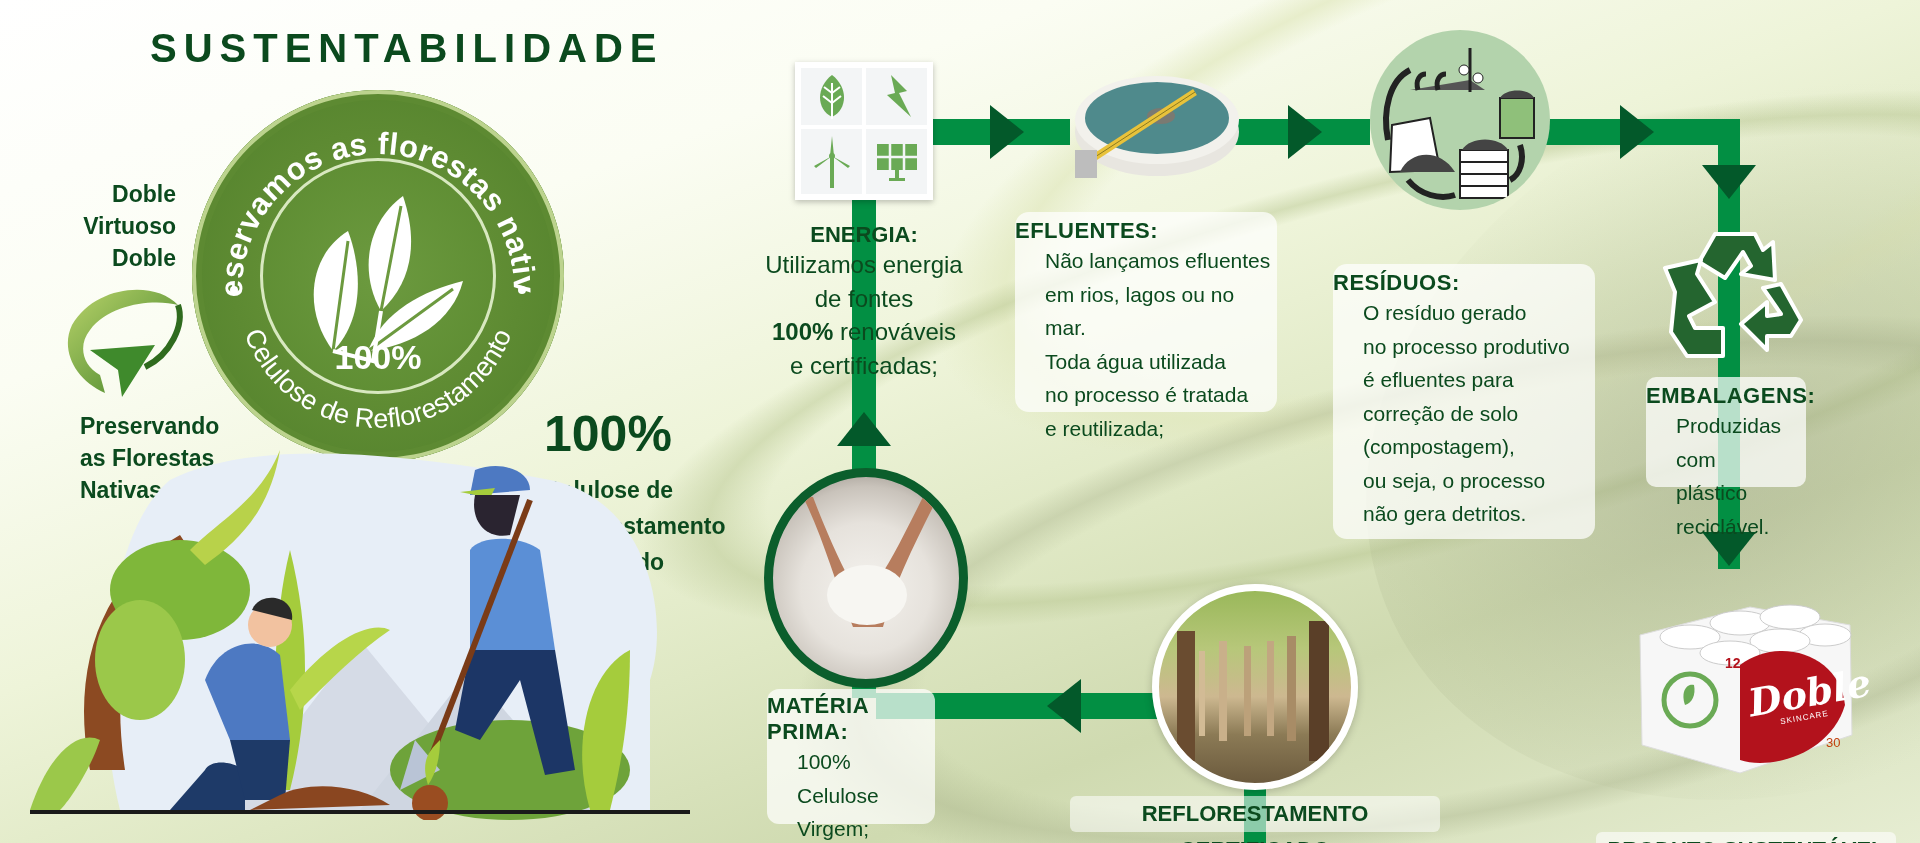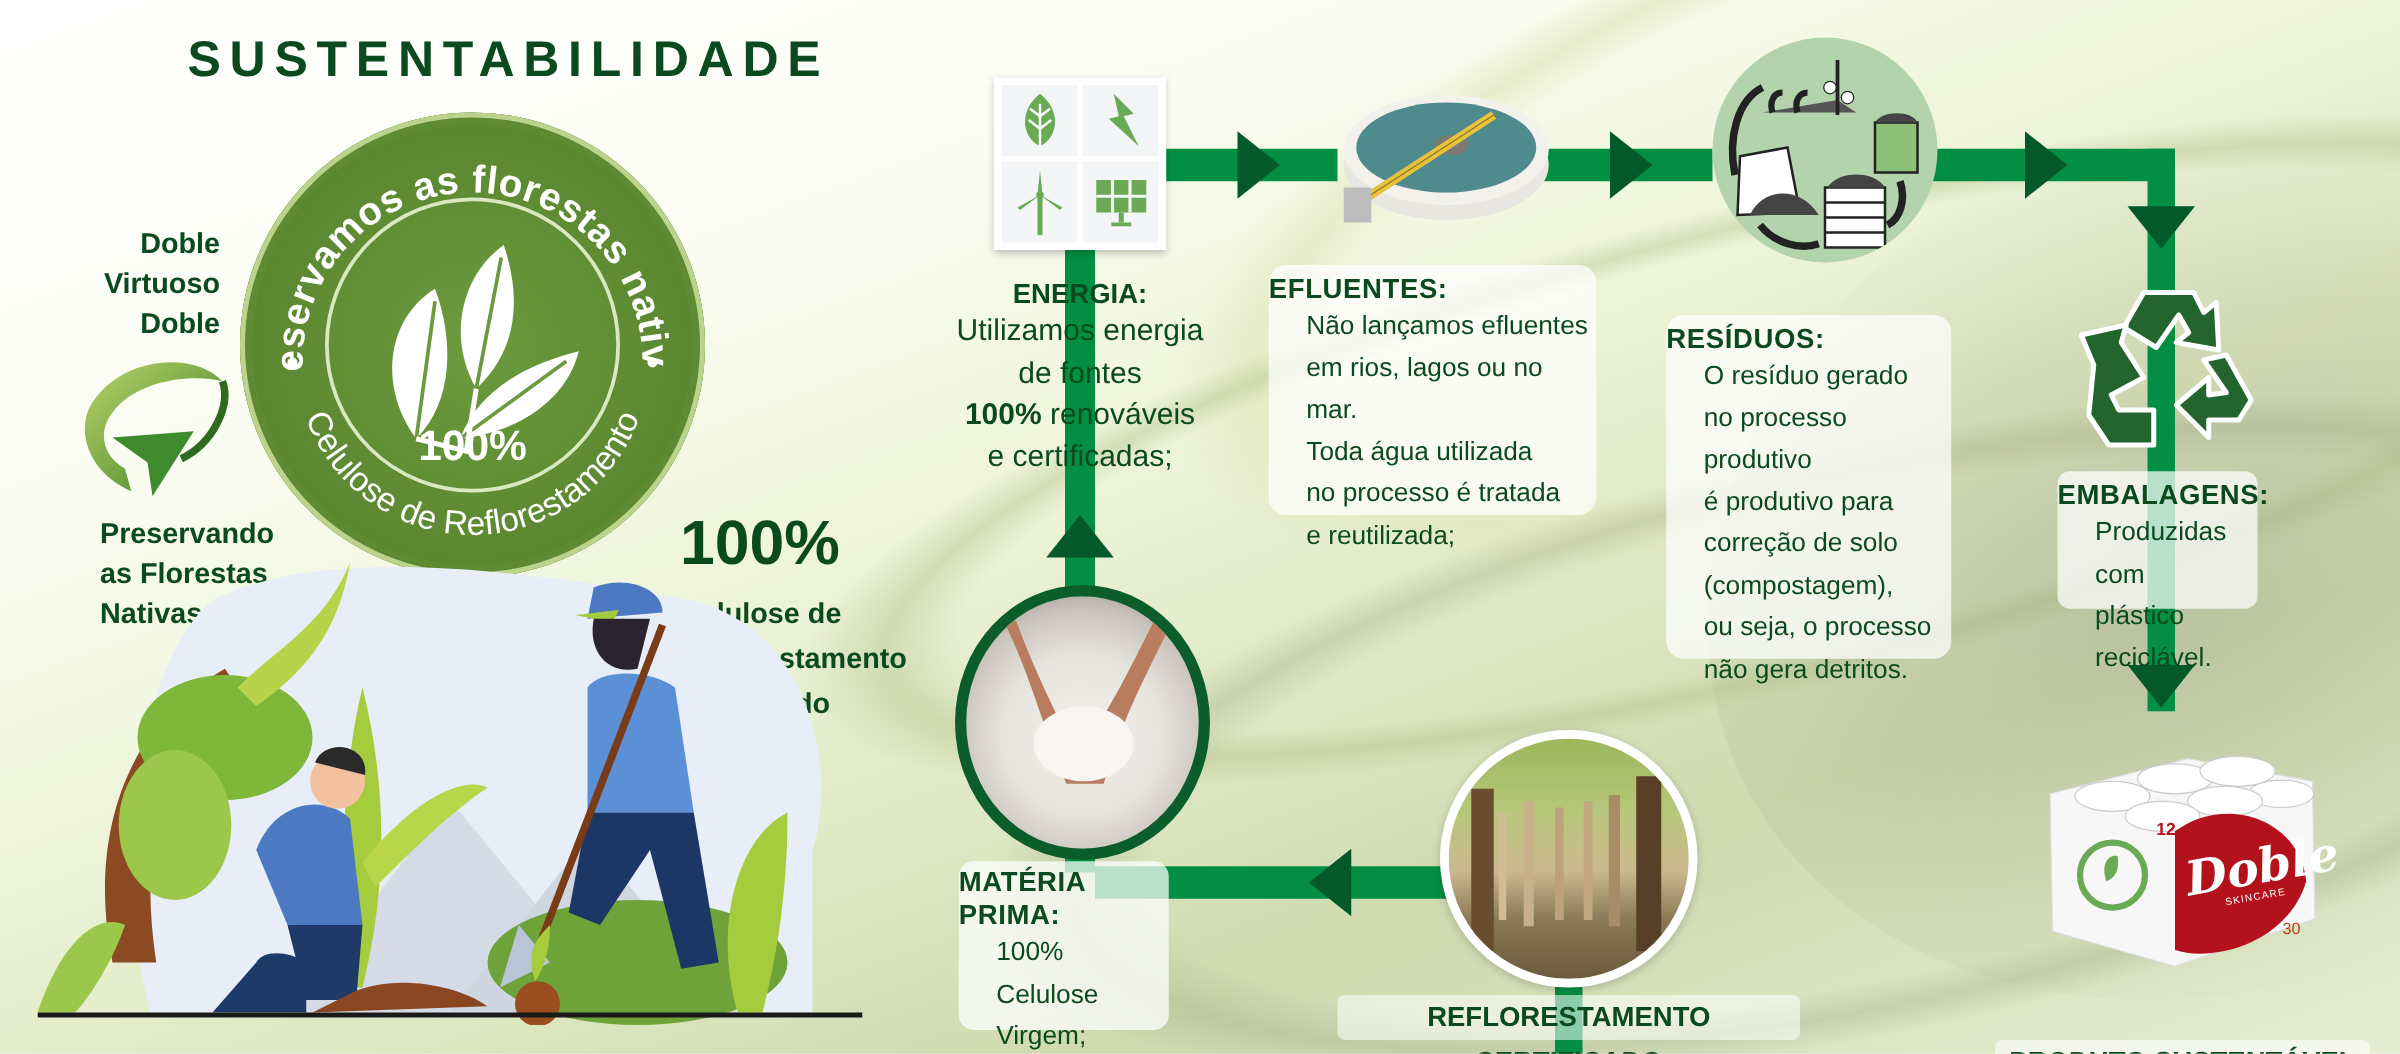--- a/index.html
+++ b/index.html
@@ -248,25 +248,25 @@
     <path d="M22 95 L 60 88 L 70 140 L 20 142 Z" fill="#fff" stroke="#222" stroke-width="2"></path>
     <path d="M30 142 C 40 120, 70 118, 85 142 Z" fill="#444"></path>
     <rect x="90" y="120" width="48" height="48" fill="#fff" stroke="#222" stroke-width="2"></rect>
     <path d="M90 132 H138 M90 144 H138 M90 156 H138" stroke="#222" stroke-width="2"></path>
     <path d="M92 120 C 100 106, 130 106, 138 120 Z" fill="#444"></path>
     <path d="M18 110 C 12 80, 20 50, 40 40" stroke="#222" stroke-width="6" fill="none"></path>
     <path d="M150 115 C 155 130, 150 145, 140 150" stroke="#222" stroke-width="6" fill="none"></path>
     <path d="M85 165 C 70 170, 50 165, 38 150" stroke="#222" stroke-width="6" fill="none"></path>
   </svg>
 </div>
-<div class="panel" style="left:1333px;top:252px;width:228px;height:275px;padding-top:6px">
+<div class="panel" style="left:1333px;top:264px;width:262px;height:275px;padding-top:6px">
   <div class="h">RESÍDUOS:</div>
   <div class="b">O resíduo gerado</div>
   <div class="b">no processo produtivo</div>
-  <div class="b">é produtivo para</div>
+  <div class="b">é efluentes para</div>
   <div class="b">correção de solo</div>
   <div class="b">(compostagem),</div>
   <div class="b">ou seja, o processo</div>
   <div class="b">não gera detritos.</div>
 </div>
 
 <svg class="abs" style="left:1663px;top:228px" width="142" height="140" viewBox="0 0 142 140">
   <g fill="#24652f" stroke="#fff" stroke-width="4" stroke-linejoin="round">
     <path d="M52 6 L 92 6 L 100 22 L 110 14 L 112 52 L 78 46 L 88 38 L 80 24 L 62 50 L 36 34 Z"></path>
     <path d="M118 56 L 138 92 L 128 108 L 104 108 L 104 122 L 78 96 L 104 74 L 104 88 L 118 86 L 100 60 Z"></path>

